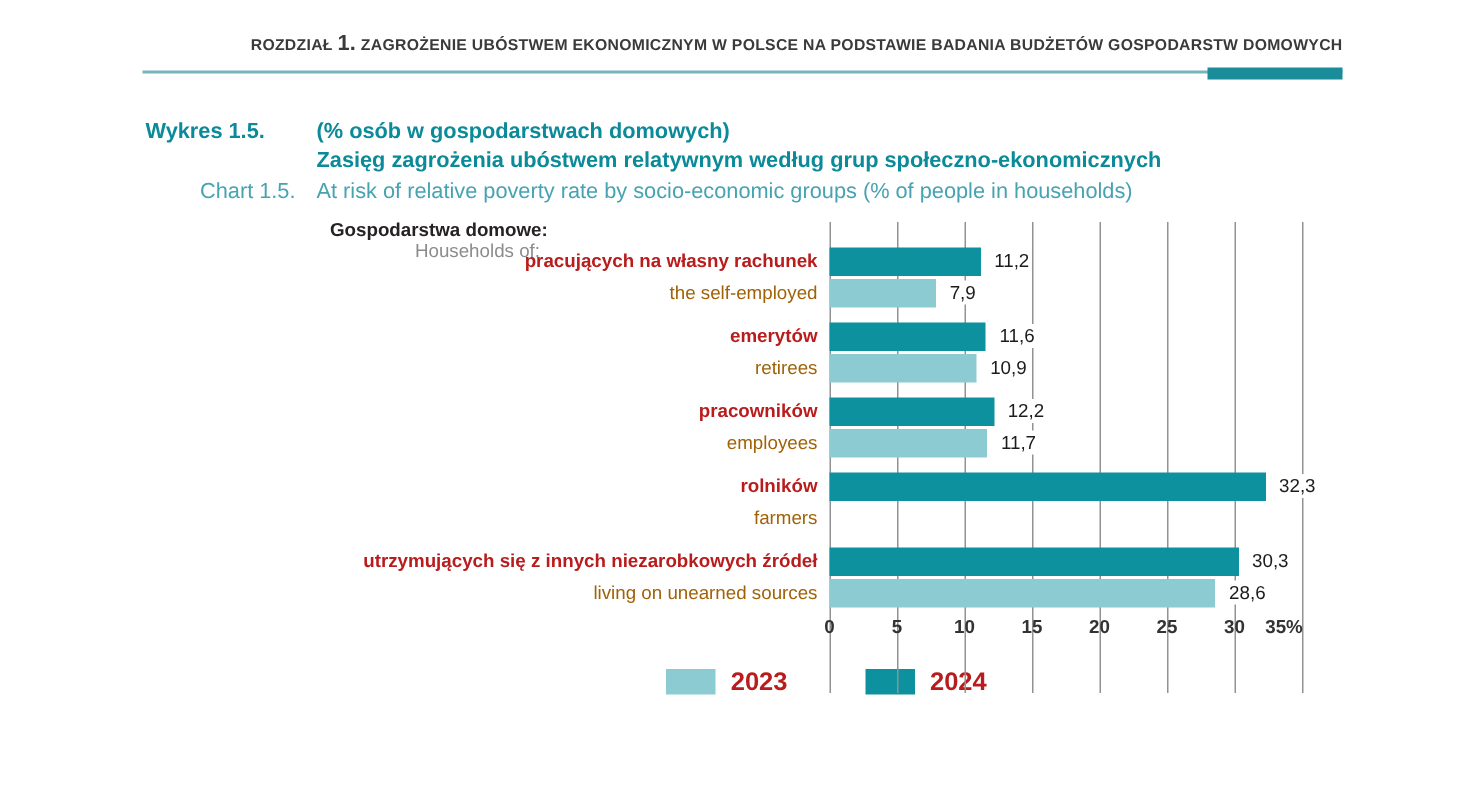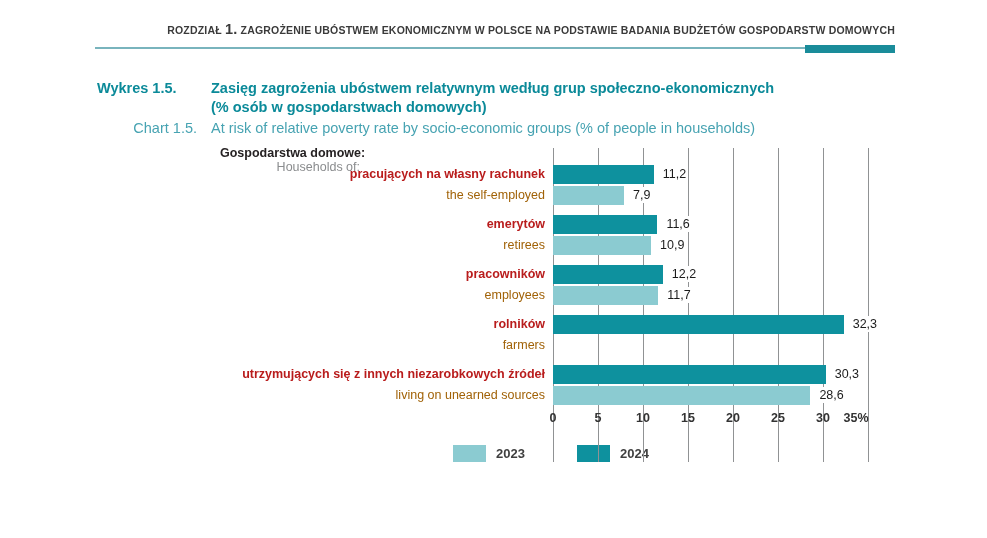--- a/index.html
+++ b/index.html
@@ -51,21 +51,21 @@
   .bar-val { margin-left:7px; font-size:12.5px; font-weight:normal; color:#1c1c1c;
              background:#fff; padding:0 2px; line-height:16px; white-space:nowrap; }
 
   .axis { position:relative; margin:4px 0 0 333px; height:18px; width:329px; }
   .axis-tick { position:absolute; top:2px; transform:translateX(-50%);
                font-size:12.5px; font-weight:bold; color:#333; white-space:nowrap; }
 
   .legend { display:flex; justify-content:center; gap:52px; margin-top:18px; width:662px; }
   .legend-item { display:flex; align-items:center; gap:10px; }
   .legend-swatch { width:33px; height:17px; flex:none; }
-  .legend-label { font-size:13px; font-weight:bold; color:#404040; }
+  .legend-label { font-size:17px; font-weight:bold; color:#b91c1c; }
 </style>
 </head>
 <body>
 
 <div class="page">
 
   <header class="doc-header">
     <div class="doc-header-text">
       <span>ROZDZIAŁ</span>
       <span class="chapter-num">1.</span>
@@ -73,22 +73,22 @@
     </div>
     <div class="rule">
       <span class="rule-line"></span>
       <span class="rule-accent"></span>
     </div>
   </header>
 
   <section class="figure-head">
     <div class="fig-label-pl">Wykres 1.5.</div>
     <div class="fig-title-pl">
+      <div>(% osób w gospodarstwach domowych)</div>
       <div>Zasięg zagrożenia ubóstwem relatywnym według grup społeczno-ekonomicznych</div>
-      <div>(% osób w gospodarstwach domowych)</div>
     </div>
     <div class="fig-label-en">Chart 1.5.</div>
     <div class="fig-title-en">At risk of relative poverty rate by socio-economic groups (% of people in households)</div>
   </section>
 
   <section class="chart">
     <div class="chart-header">
       <div class="ch-pl">Gospodarstwa domowe:</div>
       <div class="ch-en">Households of:</div>
     </div>

